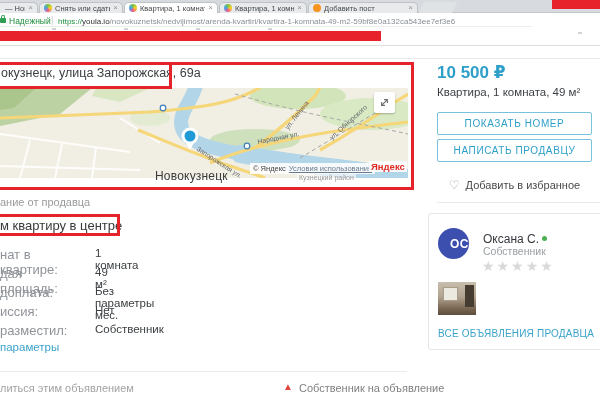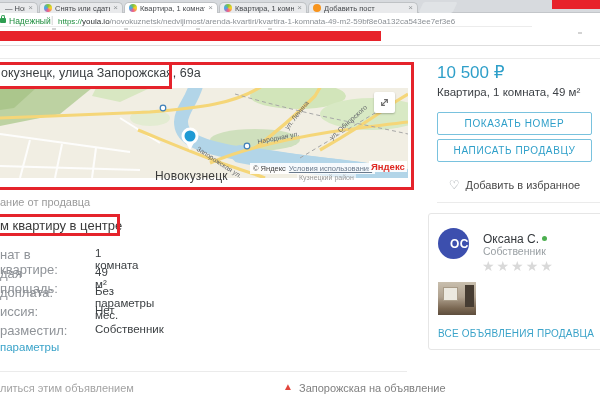--- a/index.html
+++ b/index.html
@@ -37,21 +37,21 @@
   .addr-line{font-size:12.5px;color:#3c4043}
   .sec-header{font-size:11px;color:#9b9b9b}
   .desc-text{font-size:13px;color:#3a3a3a}
   .p-label{font-size:13px;color:#8f9398}
   .p-value{font-size:11.5px;color:#3c4043}
   .link{color:#3aa3c9;font-size:11.5px;cursor:pointer}
   .muted{font-size:11px;color:#a3a3a3}
   .report{font-size:11px;color:#808080}
   .tri{font-size:10px;color:#e2453c}
   
-  .price{font-size:17px;font-weight:400;color:#2e9fc9}
+  .price{font-size:17px;font-weight:700;color:#2e9fc9}
   .summary{font-size:11.5px;color:#3b3f44}
   .btn{position:absolute;left:437px;width:155px;height:23px;background:#fff;border:1px solid #79c2de;border-radius:2px;
        color:#2e9fc9;font-size:10px;letter-spacing:.6px;display:flex;align-items:center;justify-content:center;cursor:pointer;font-family:inherit}
   .fav-row{position:absolute;left:437px;top:178px;width:155px;display:flex;align-items:center;justify-content:center;gap:6px}
   .heart{font-size:12px;color:#9aa1a6}
   .fav-label{font-size:11px;color:#4a4a4a}
   .card{position:absolute;left:428px;top:213px;width:182px;height:137px;border:1px solid #e6e6e6;border-radius:3px;background:#fff}
   .avatar{position:absolute;left:9px;top:14px;width:31px;height:31px;border-radius:50%;background:#3c4fae;
           display:flex;align-items:center;justify-content:flex-end;color:#fff;font-size:12px;font-weight:700;letter-spacing:.5px}
   .s-name{position:absolute;left:54px;top:18px;font-size:12px;color:#35393d}
@@ -214,21 +214,21 @@
   </div>
   <div class="abs" style="left:0;top:323px">
     <span class="abs p-label" style="left:0;top:0">разместил:</span>
     <span class="abs p-value" style="left:95px;top:0">Собственник</span>
   </div>
   <span class="abs link" style="left:0;top:341px">параметры</span>
 
   <div class="abs divider" style="left:0;top:371px;width:407px"></div>
   <span class="abs muted" style="left:0;top:382px">литься этим объявлением</span>
   <span class="abs tri" style="left:283px;top:381px">▲</span>
-  <span class="abs report" style="left:299px;top:382px">Запорожская на объявление</span>
+  <span class="abs report" style="left:299px;top:382px">Собственник на объявление</span>
 
   <span class="abs price" style="left:437px;top:62px">10 500 ₽</span>
   <span class="abs summary" style="left:437px;top:86px">Квартира, 1 комната, 49 м²</span>
 
   <button class="btn" style="top:112px">ПОКАЗАТЬ НОМЕР</button>
   <button class="btn" style="top:139px">НАПИСАТЬ ПРОДАВЦУ</button>
 
   <div class="fav-row">
     <span class="heart">♡</span>
     <span class="fav-label">Добавить в избранное</span>

